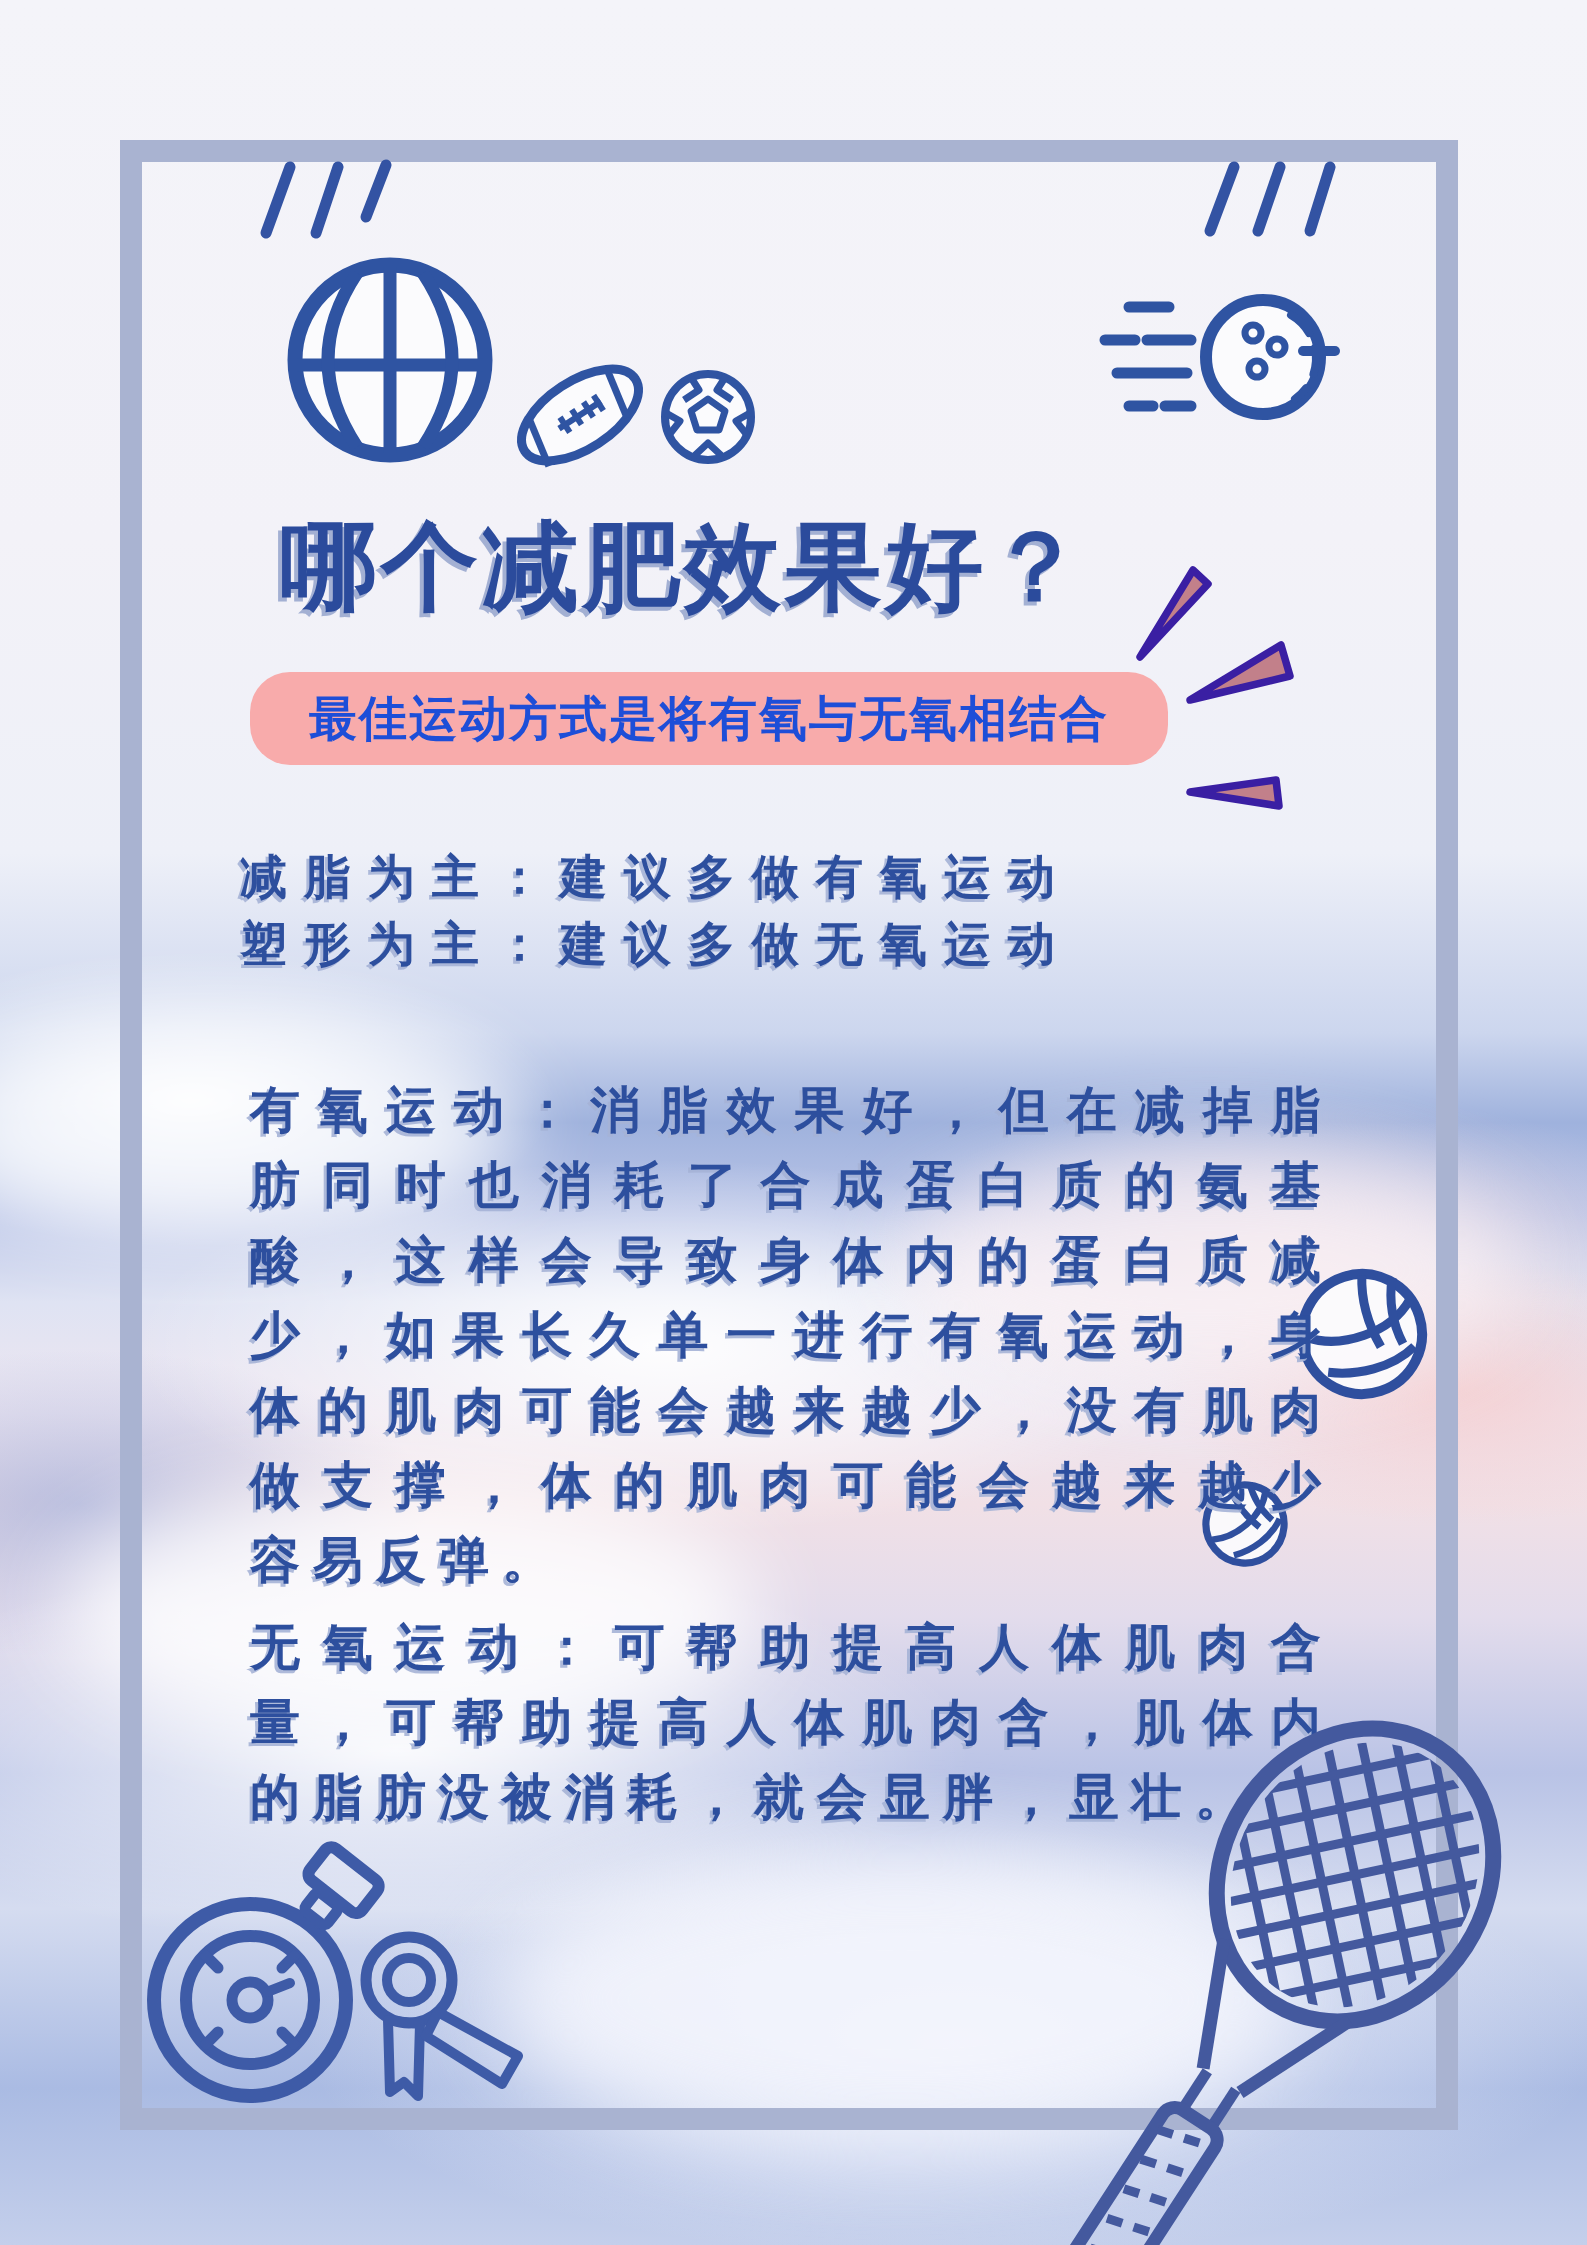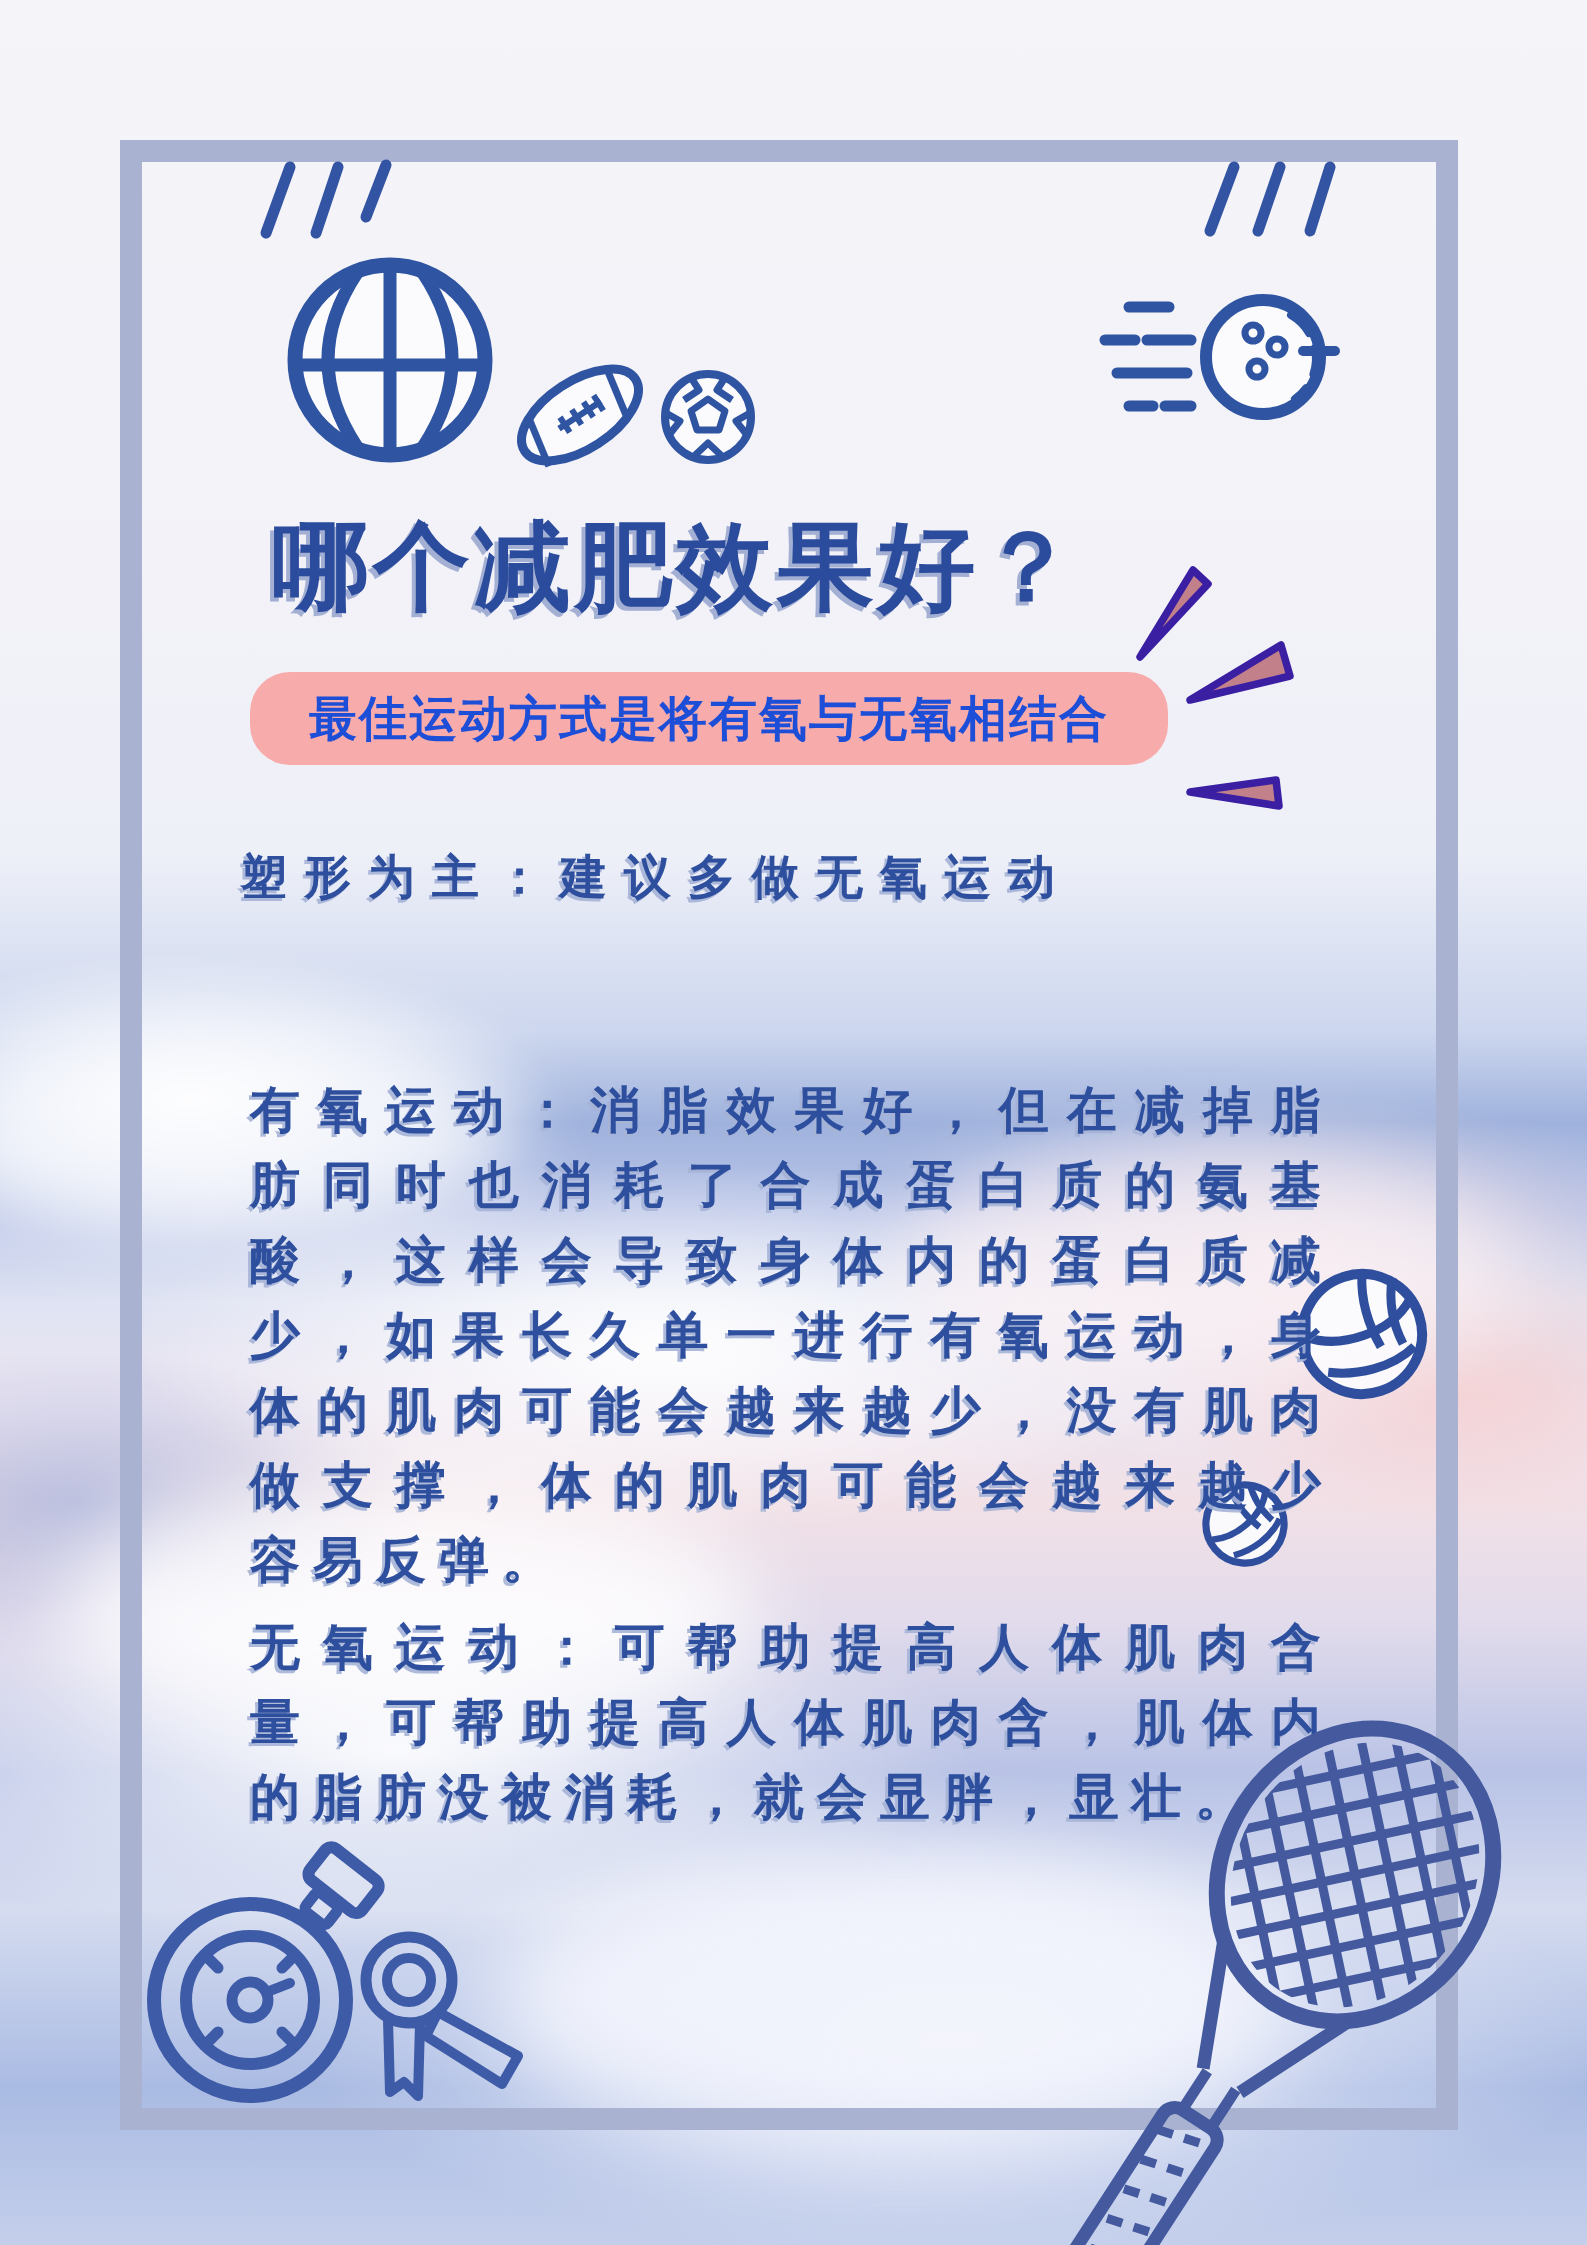--- a/index.html
+++ b/index.html
@@ -19,21 +19,21 @@
         #b9c4e7 54%, #dfe3f3 58%, #eee6f0 63%, #f1e0e6 67%, #e3dcec 72%,
         #b9c3e6 79%, #d5dcf0 85%, #aabbe3 93%, #c4cfeb 100%);
   }
   .cloud{position:absolute;border-radius:50%;filter:blur(42px);z-index:1;}
   .frame{
     position:absolute;left:120px;top:140px;width:1338px;height:1990px;
     box-sizing:border-box;border:22px solid #a9b3d1;z-index:2;
   }
   .deco{position:absolute;z-index:3;}
   .title{
-    position:absolute;left:272px;top:514px;width:860px;height:110px;z-index:5;
+    position:absolute;left:280px;top:514px;width:860px;height:110px;z-index:5;
     font-size:97px;line-height:106px;font-weight:900;color:#2b4b9c;letter-spacing:4px;
     text-shadow:-4px 4px 0 rgba(158,172,209,0.95);white-space:nowrap;
   }
   .banner{
     position:absolute;left:250px;top:672px;width:918px;height:93px;z-index:5;
     background:#f8abab;border-radius:40px;display:flex;align-items:center;justify-content:center;
     font-size:48px;font-weight:900;color:#1d4ed8;letter-spacing:2px;white-space:nowrap;
   }
   .sparks{position:absolute;left:1130px;top:556px;width:160px;height:262px;z-index:4;}
   .advice{
@@ -170,20 +170,21 @@
     <g transform="rotate(-40 66 66)" stroke="#2f4f9e" fill="none">
       <circle cx="66" cy="66" r="60" fill="rgba(251,251,253,0.92)" stroke-width="11"></circle>
       <path d="M 12 52 C 42 74, 94 74, 122 48" stroke-width="10"></path>
       <path d="M 22 92 C 48 104, 84 108, 112 94" stroke-width="10"></path>
       <path d="M 84 10 C 76 32, 74 56, 80 84" stroke-width="10"></path>
       <path d="M 112 22 C 102 42, 98 64, 102 88" stroke-width="10"></path>
     </g>
   </svg>
 
   <div class="advice">
+    <div class="aline">减脂为主：建议多做有氧运动</div>
     <div class="aline">塑形为主：建议多做无氧运动</div>
   </div>
 
   <div class="bodytext">
     <div class="para">
       <div class="line">有氧运动：消脂效果好，但在减掉脂</div>
       <div class="line">肪同时也消耗了合成蛋白质的氨基</div>
       <div class="line">酸，这样会导致身体内的蛋白质减</div>
       <div class="line">少，如果长久单一进行有氧运动，身</div>
       <div class="line">体的肌肉可能会越来越少，没有肌肉</div>

